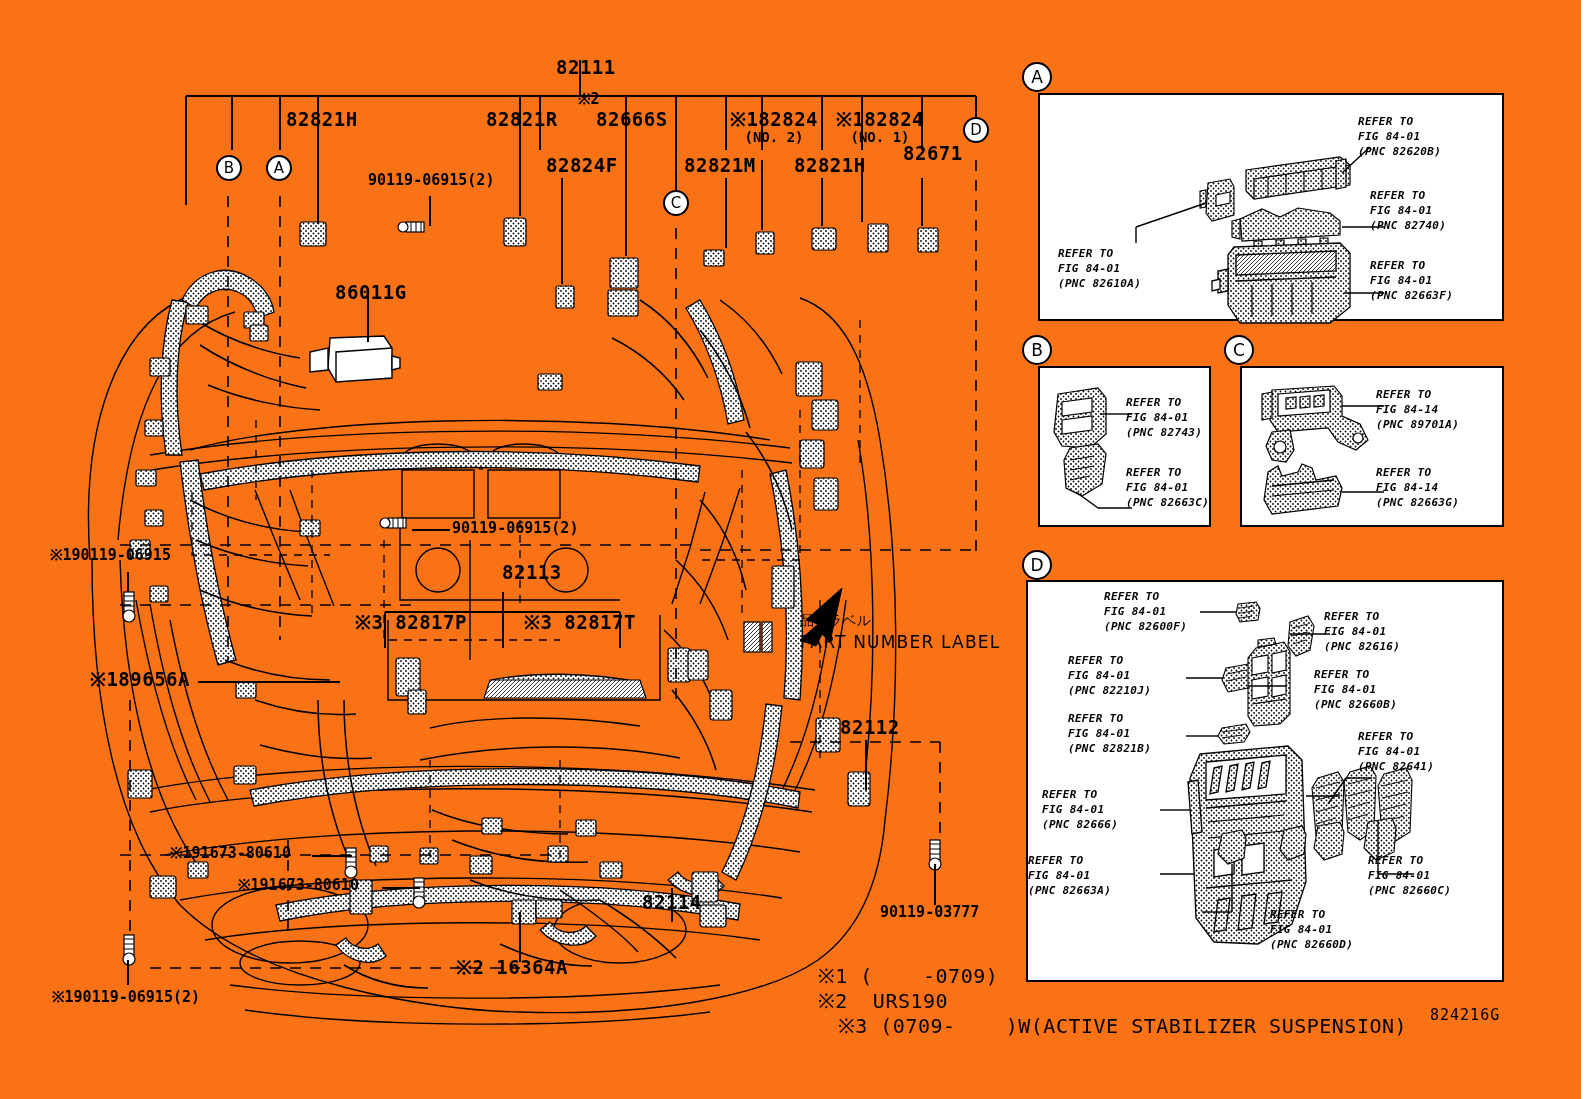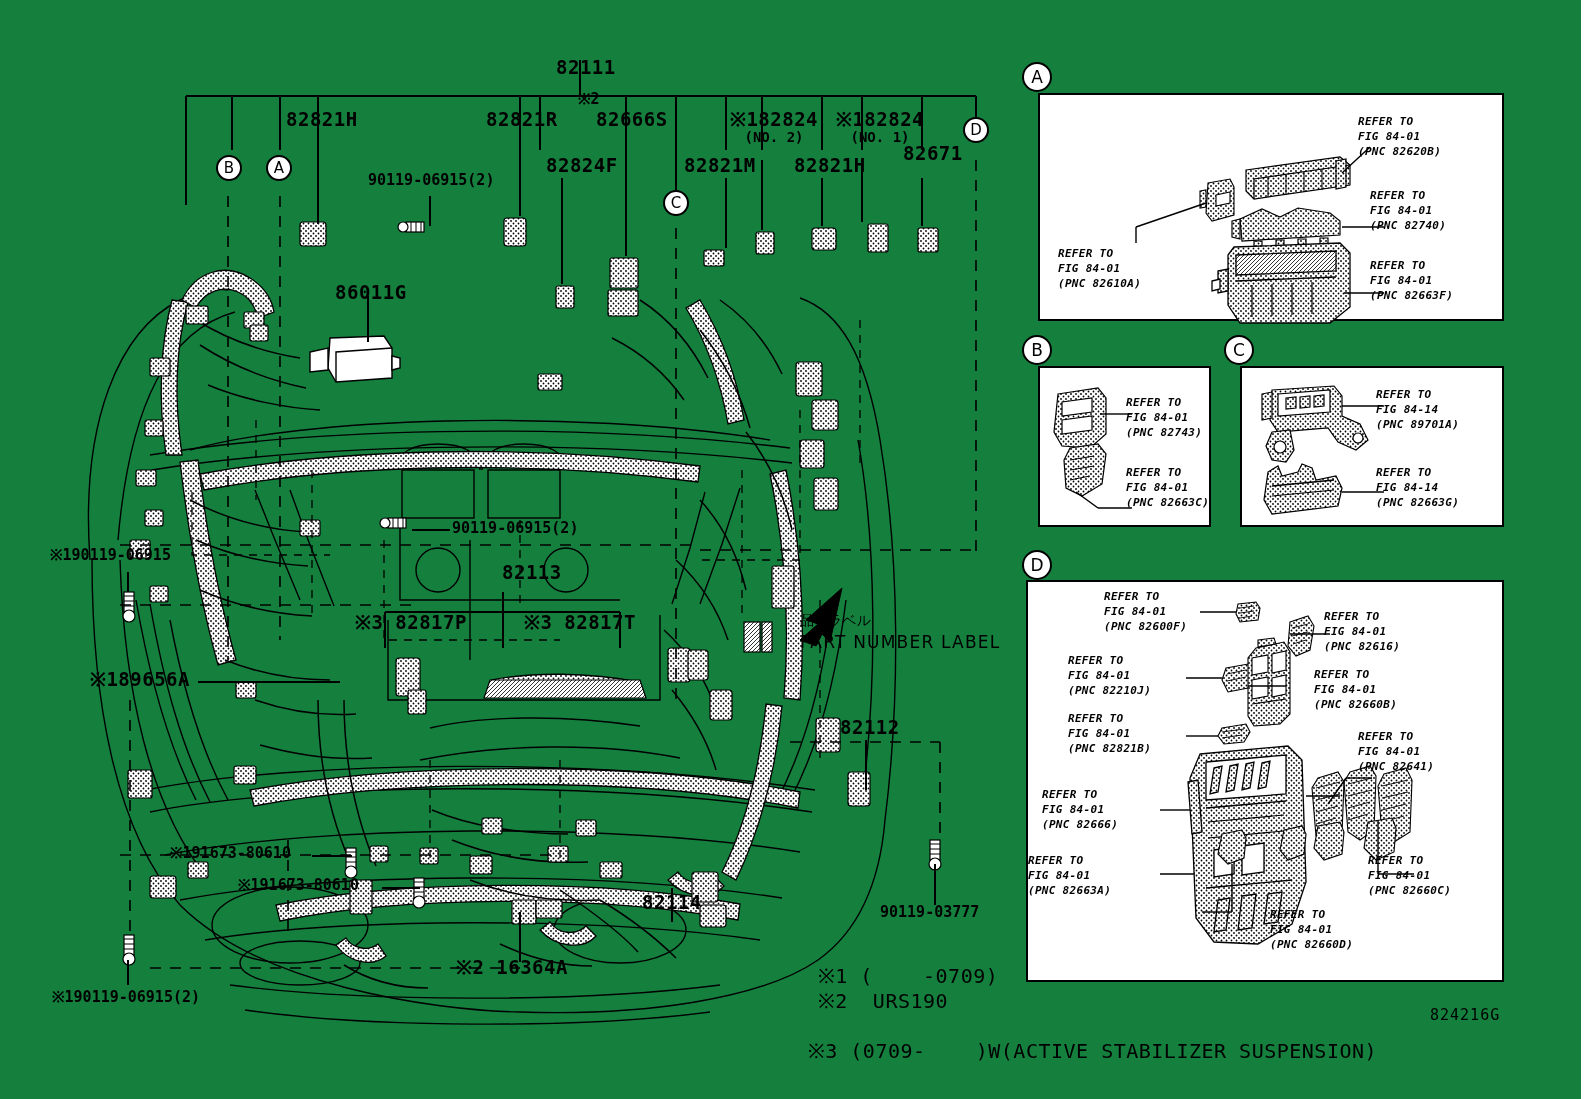--- a/index.html
+++ b/index.html
@@ -5,21 +5,21 @@
   * { box-sizing: border-box; }
   html, body {
     margin: 0; padding: 0;
     background: #ffffff;
     font-family: "DejaVu Sans Mono", "Liberation Mono", monospace;
   }
   #page {
     position: relative;
     width: 1581px;
     height: 1099px;
-    background: #15803d;
+    background: #f97316;
     overflow: hidden;
   }
 
   
   .plabel {
     position: absolute;
     font-family: "DejaVu Sans Mono", "Liberation Mono", monospace;
     font-weight: bold;
     font-size: 19px;
     letter-spacing: 0.5px;
@@ -761,17 +761,17 @@
     <div class="reftext" style="left:340px; top:272px;">REFER TO
 FIG 84-01
 (PNC 82660C)</div>
     <div class="reftext" style="left:242px; top:326px;">REFER TO
 FIG 84-01
 (PNC 82660D)</div>
   </div>
 
   <div class="footnote" style="left:818px; top:962px;">※1 (    -0709)</div>
   <div class="footnote" style="left:818px; top:987px;">※2  URS190</div>
-  <div class="footnote" style="left:808px; top:1012px;margin-top:25px;">※3 (0709-    )W(ACTIVE STABILIZER SUSPENSION)</div>
+  <div class="footnote" style="left:838px; top:1012px;">※3 (0709-    )W(ACTIVE STABILIZER SUSPENSION)</div>
 
   <div class="diagram-id" style="left:1430px; top:1006px;">824216G</div>
 
 </div>
 
 </body></html>

